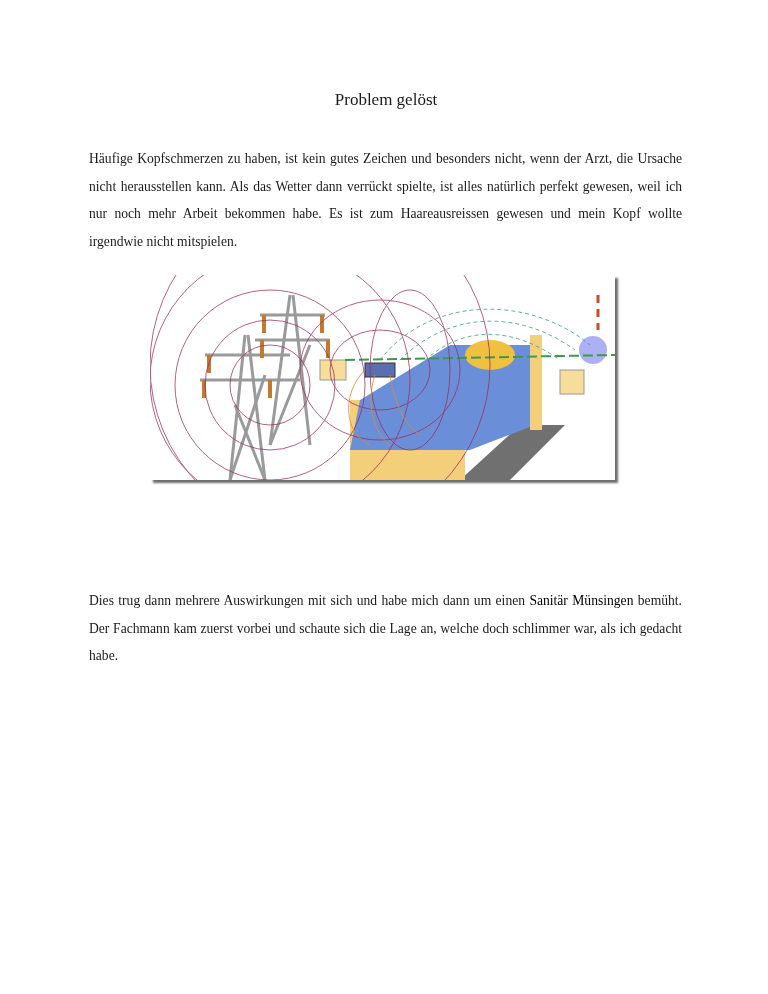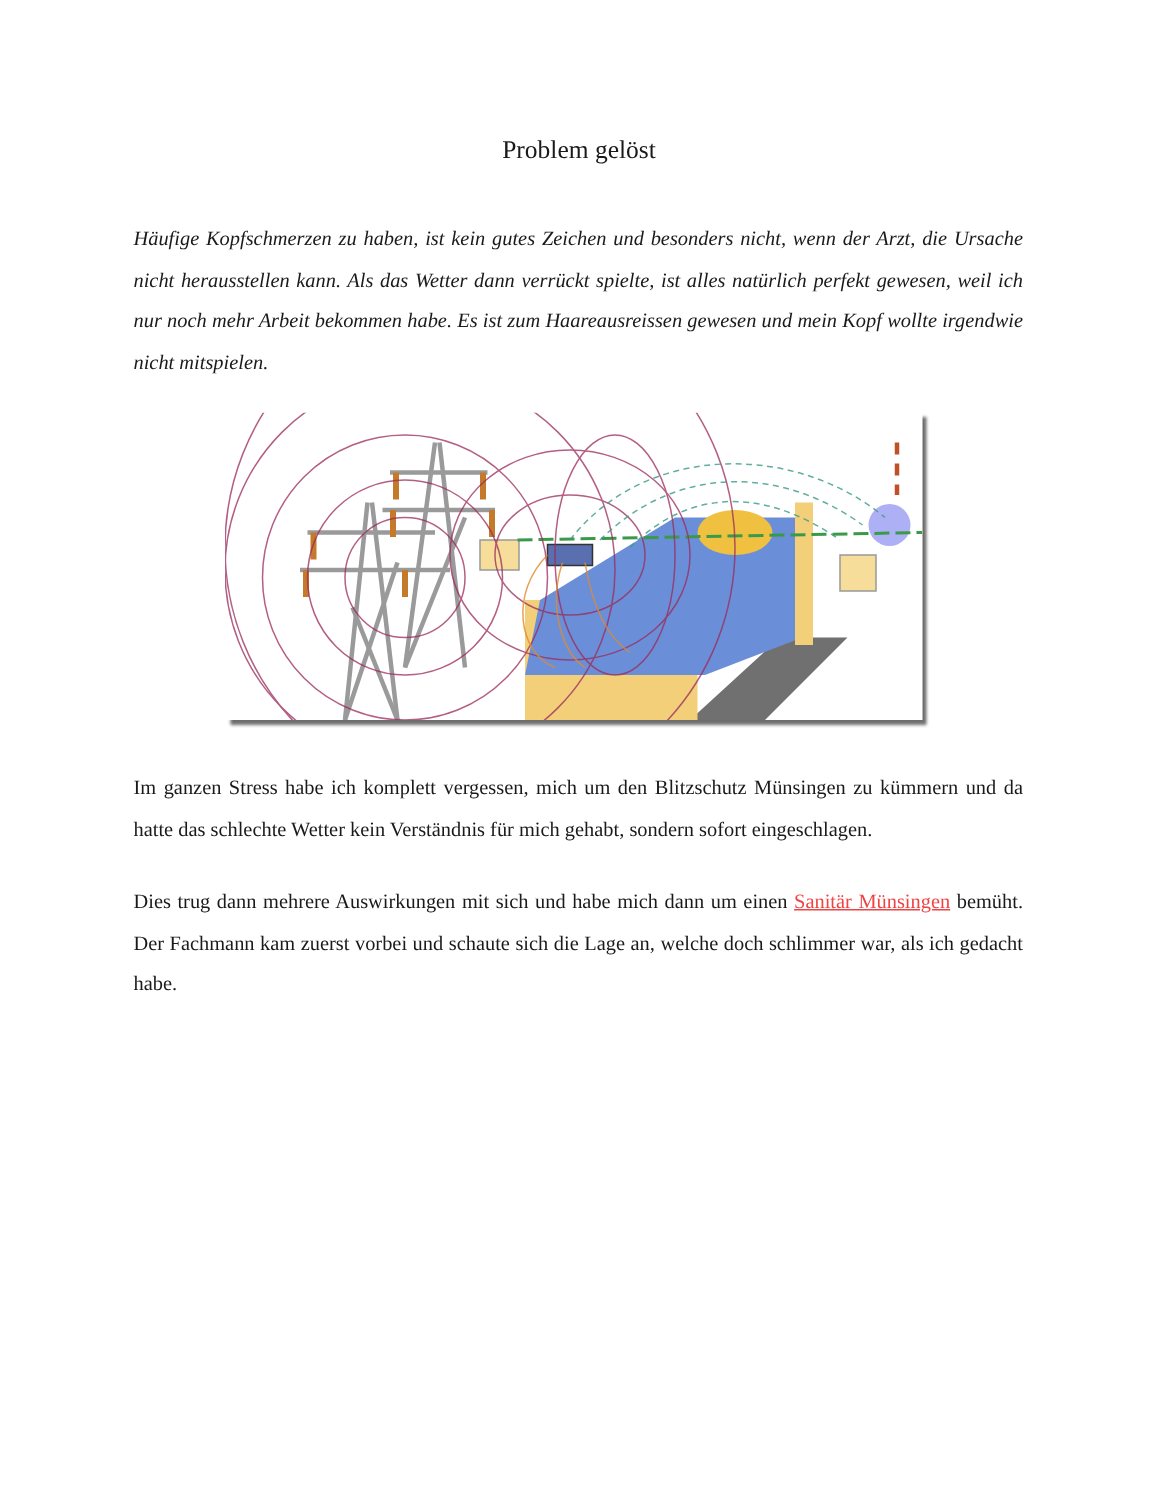--- a/index.html
+++ b/index.html
@@ -3,26 +3,26 @@
 <meta charset="utf-8">
 <style>
   html, body { margin: 0; padding: 0; background: #ffffff; }
   body { width: 768px; height: 994px; position: relative; overflow: hidden;
          font-family: "Liberation Serif", "DejaVu Serif", serif; color: #1a1a1a; }
   .page { position: absolute; left: 0; top: 0; width: 768px; height: 994px; background: #fff; }
   .title { position: absolute; top: 90px; left: 0; width: 768px; text-align: center;
            font-size: 17px; padding-left: 4px; box-sizing: border-box; }
   .para { position: absolute; left: 89px; width: 593px; font-size: 13.6px; line-height: 27.5px;
           text-align: justify; margin: 0; }
-  .p1 { top: 145px; font-style: italic; }
+  .p1 { top: 145px; }
   .p2 { top: 511px; }
   .p3 { top: 587px; }
   .p4 { top: 676px; }
   .p5 { top: 764px; }
-  .link { color: #ef4444; text-decoration: underline; cursor: pointer; }
+  .link { color: #000000; cursor: pointer; }
   .figure { position: absolute; left: 150px; top: 275px; width: 465px; height: 205px;
             background: #fff; box-shadow: 3px 3px 2px #6d6d6d; overflow: hidden; }
   .figure svg { display: block; }
 </style>
 </head>
 <body>
 
 <div class="page">
   <div class="title">Problem gelöst</div>
 
@@ -84,18 +84,17 @@
         <path d="M240,100 C245,130 255,150 270,160"></path>
       </g>
       <g fill="none" stroke="#3a9a8a" stroke-width="1" stroke-dasharray="4,3" opacity="0.8">
         <path d="M230,85 C280,20 380,20 440,70"></path>
           <path d="M250,85 C300,35 370,35 425,75"></path>
         <path d="M270,90 C310,50 360,50 410,85"></path>
       </g>
     </svg>
   </div>
 
-  <p class="para p2">Im ganzen Stress habe ich komplett vergessen, mich um den Blitzschutz Münsingen zu kümmern und da hatte das schlechte Wetter kein Verständnis für mich gehabt, sondern sofort eingeschlagen.</p>
 
   <p class="para p3"><span>Dies trug dann mehrere Auswirkungen mit sich und habe mich dann um einen </span><a class="link">Sanitär Münsingen</a><span> bemüht.  Der Fachmann kam zuerst vorbei und schaute sich die Lage an, welche doch schlimmer war, als ich gedacht habe.</span></p>
 
 
 </div>
 
 </body></html>

